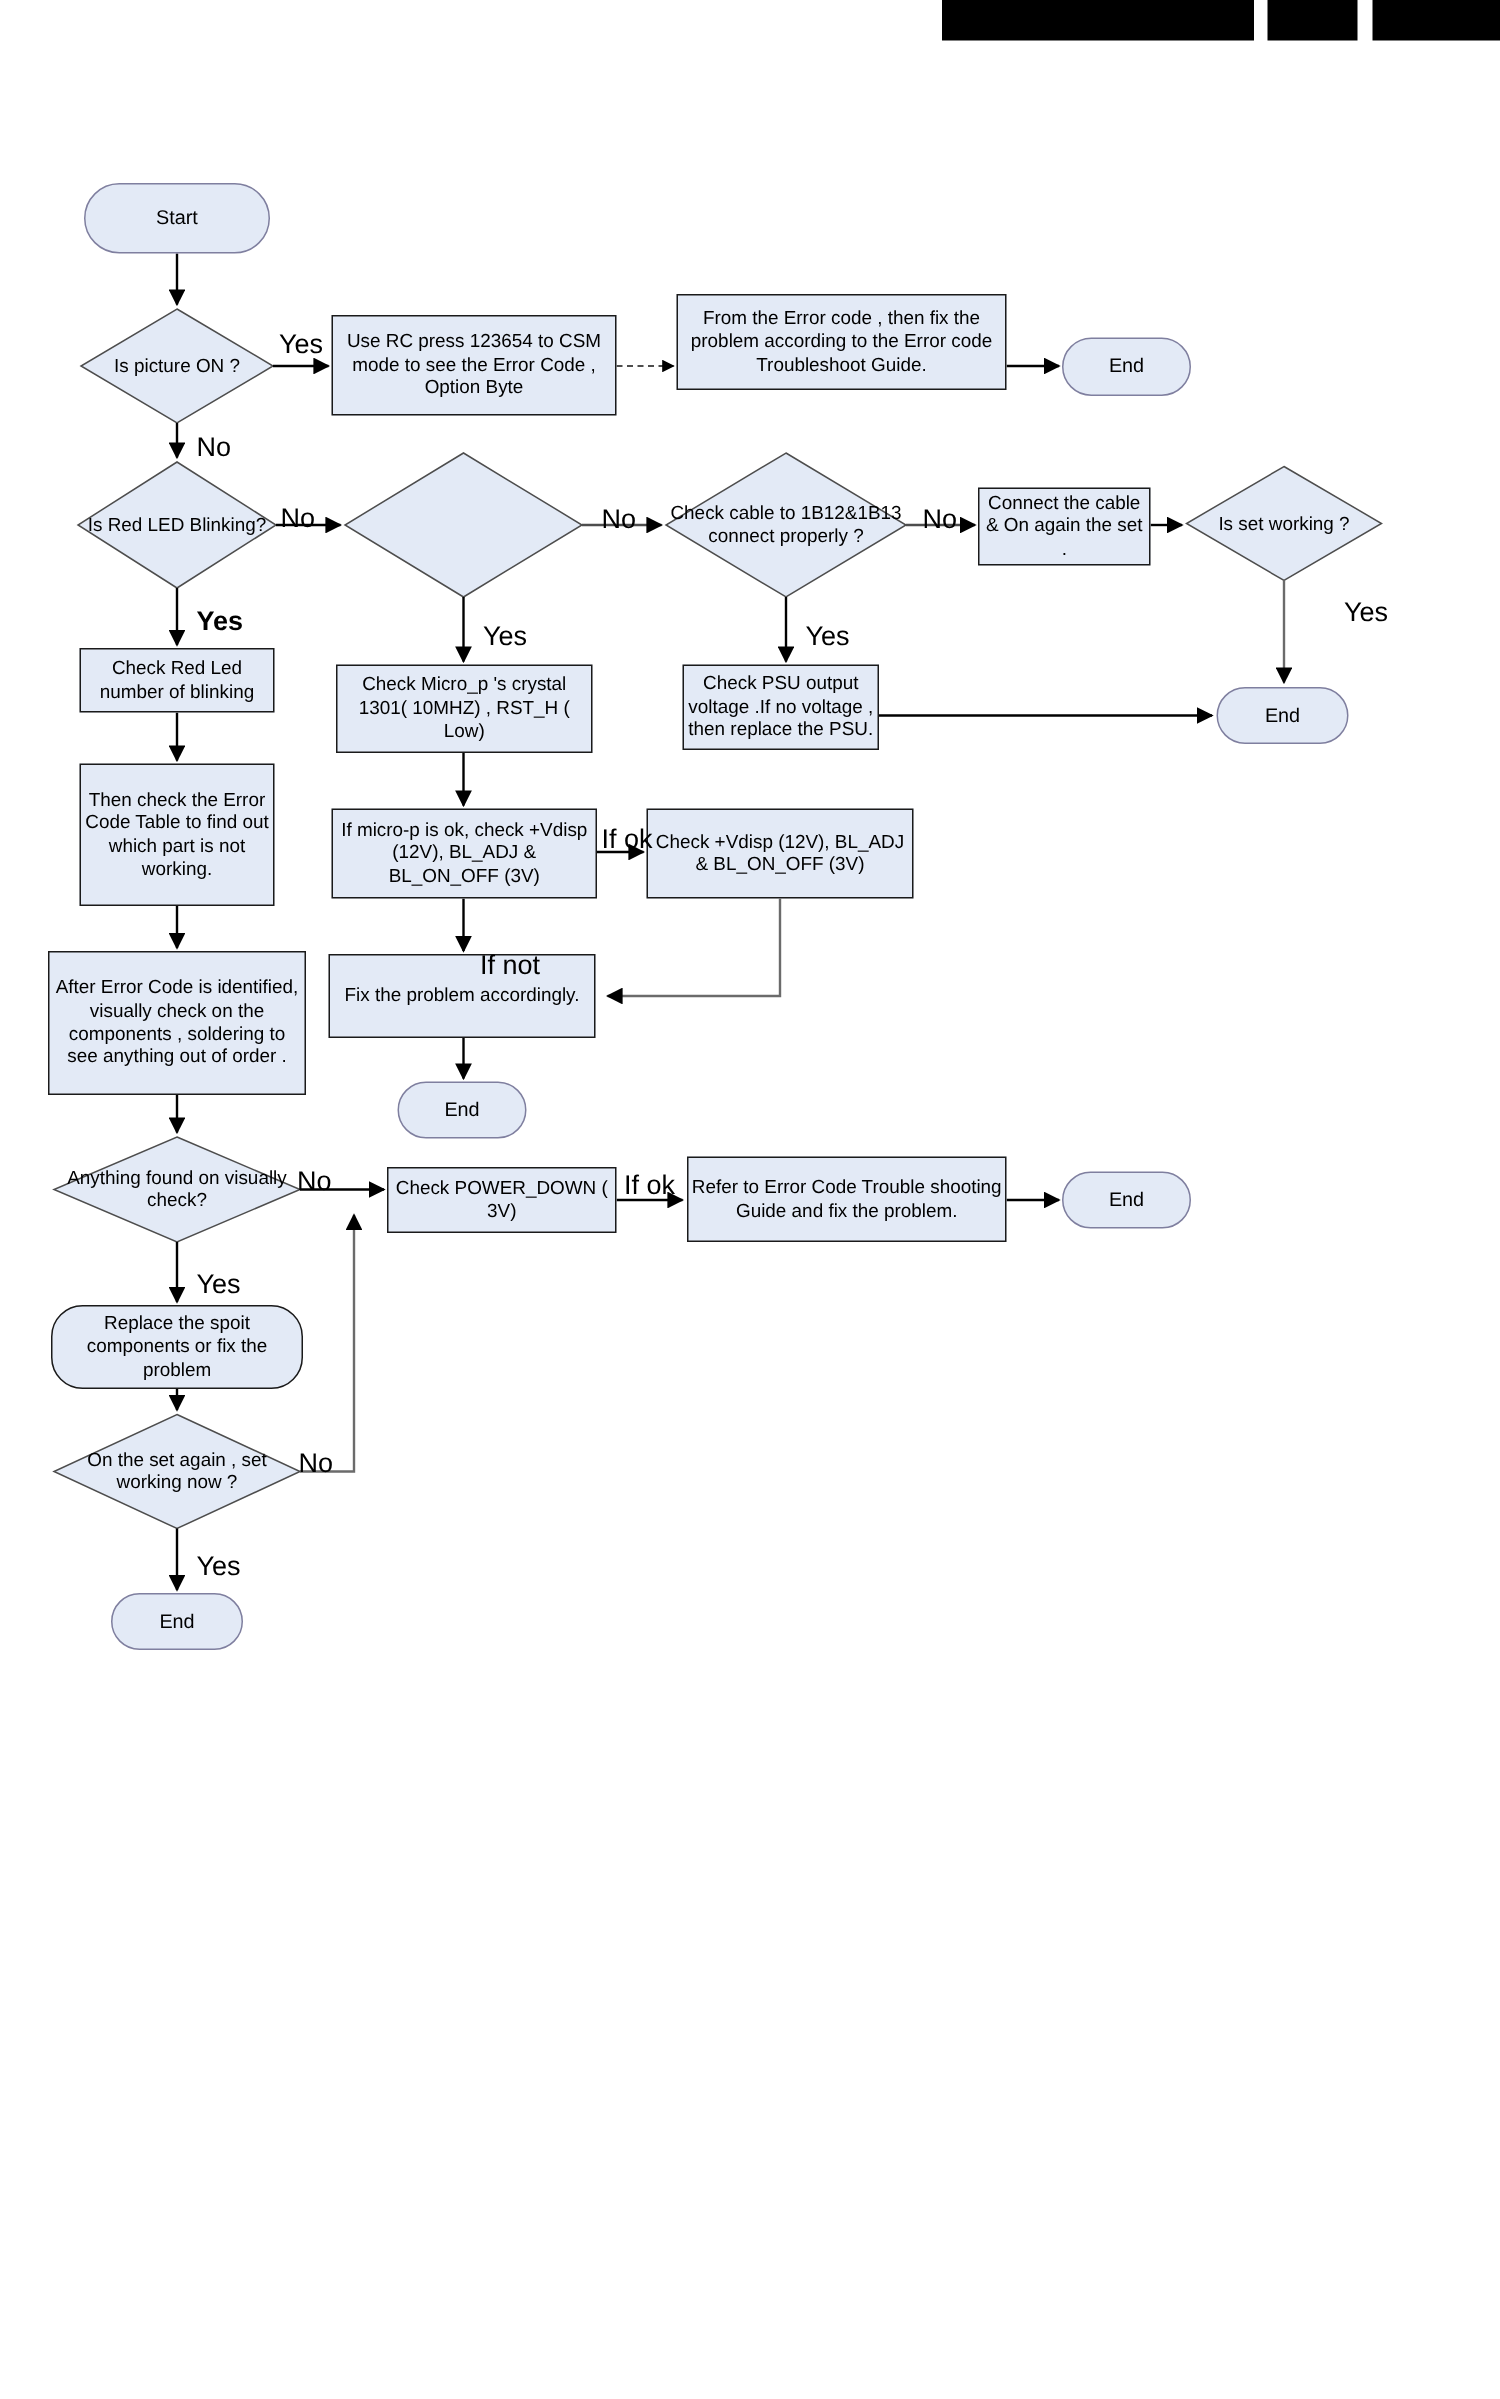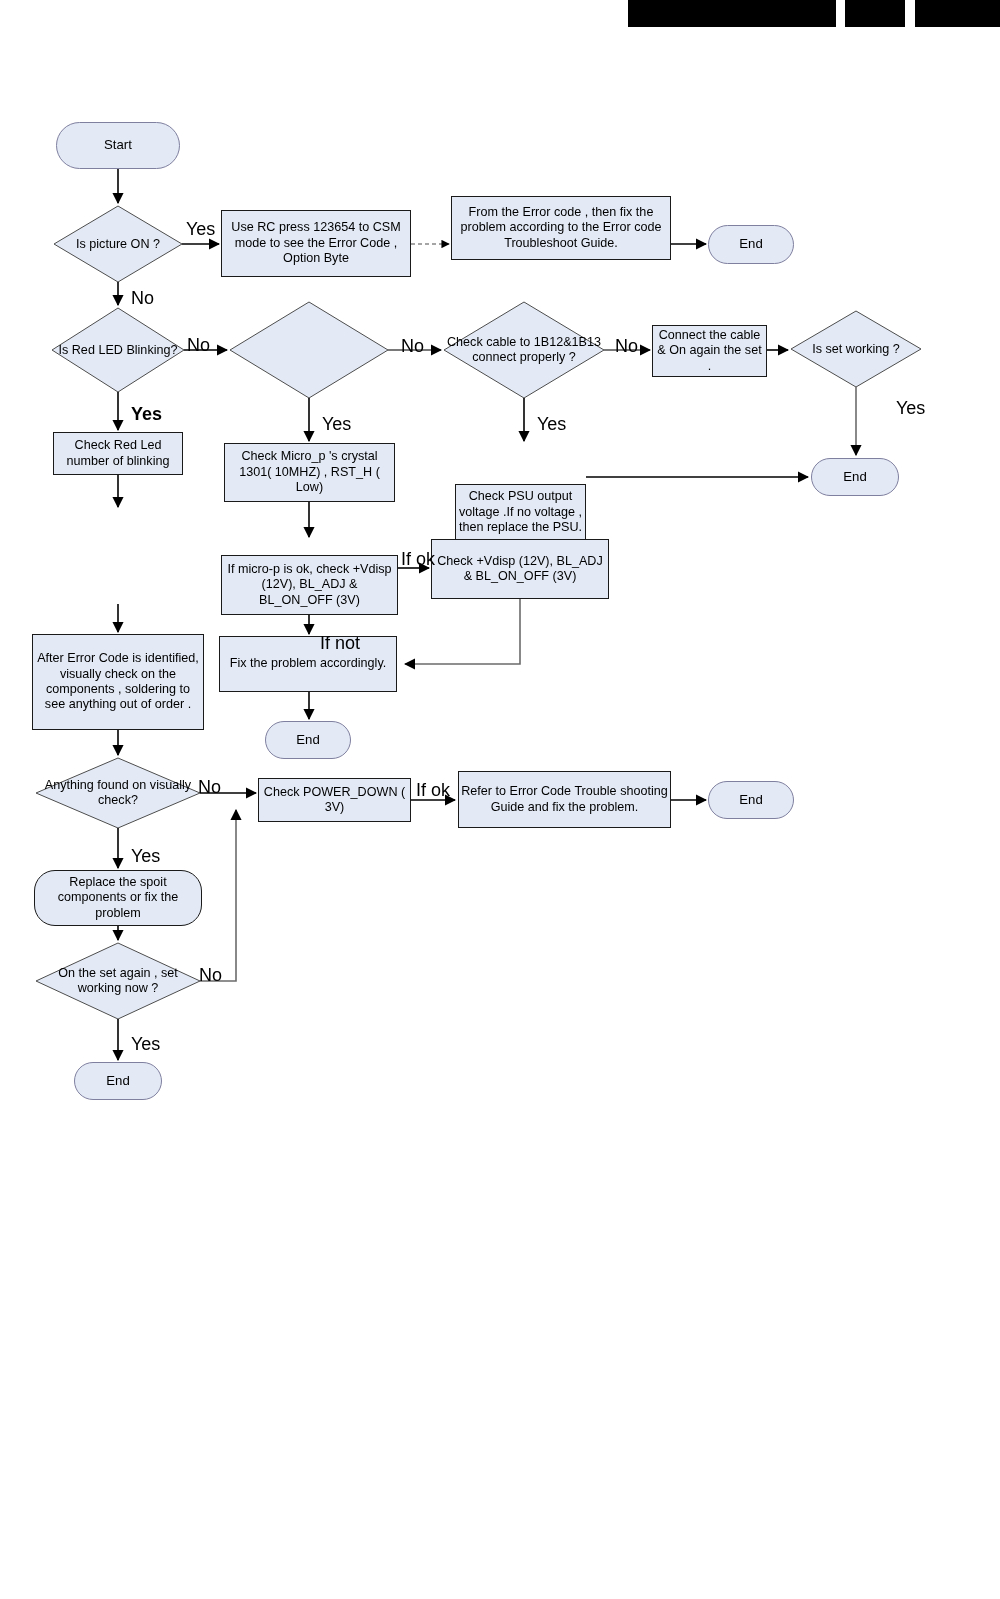--- a/index.html
+++ b/index.html
@@ -198,24 +198,25 @@
   <div class="node decision" style="left:791px; top:311px; width:130px; height:76px;">
     <span class="dtext">Is set working ?</span>
   </div>
 
   <div class="node terminator" style="left:811px; top:458px; width:88px; height:38px;">End</div>
 
   <div class="node process" style="left:53px; top:432px; width:130px; height:43px;">Check Red Led number of blinking</div>
 
   <div class="node process" style="left:224px; top:443px; width:171px; height:59px;">Check Micro_p 's crystal 1301( 10MHZ) , RST_H ( Low)</div>
 
-  <div class="node process" style="left:455px; top:443px; width:131px; height:57px;margin-top:41px;">Check PSU output voltage .If no voltage , then replace the PSU.</div>
-
-
-  <div class="node process" style="left:221px; top:539px; width:177px; height:60px;margin-top:16px;">If micro-p is ok, check +Vdisp (12V), BL_ADJ &amp; BL_ON_OFF (3V)</div>
+  <div class="node process" style="left:455px; top:443px; width:131px; height:57px;">Check PSU output voltage .If no voltage , then replace the PSU.</div>
+
+  <div class="node process" style="left:53px; top:509px; width:130px; height:95px;">Then check the Error Code Table to find out which part is not working.</div>
+
+  <div class="node process" style="left:221px; top:539px; width:177px; height:60px;">If micro-p is ok, check +Vdisp (12V), BL_ADJ &amp; BL_ON_OFF (3V)</div>
 
   <div class="node process" style="left:431px; top:539px; width:178px; height:60px;">Check +Vdisp (12V), BL_ADJ &amp; BL_ON_OFF (3V)</div>
 
   <div class="node process" style="left:32px; top:634px; width:172px; height:96px;">After Error Code is identified, visually check on the components , soldering to see anything out of order .</div>
 
   <div class="node process" style="left:219px; top:636px; width:178px; height:56px;">Fix the problem accordingly.</div>
 
   <div class="node terminator" style="left:265px; top:721px; width:86px; height:38px;">End</div>
 
   <div class="node decision" style="left:36px; top:758px; width:164px; height:70px;">

